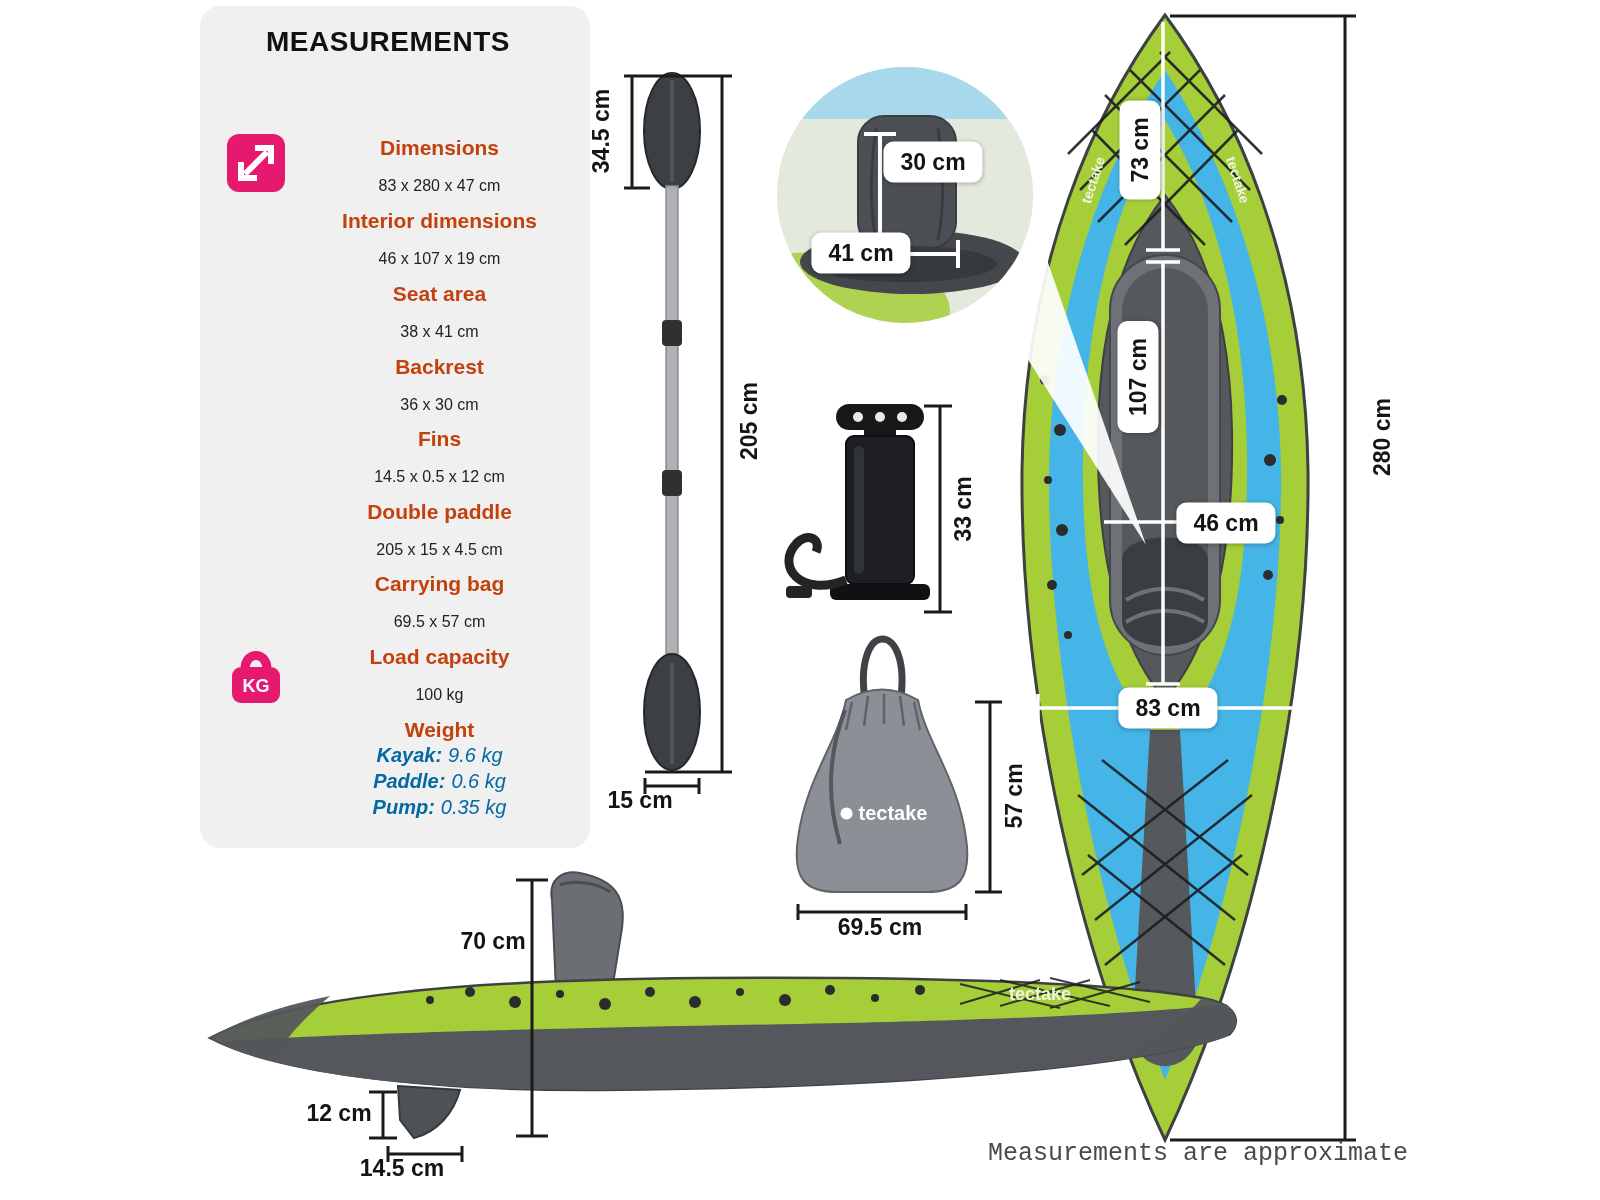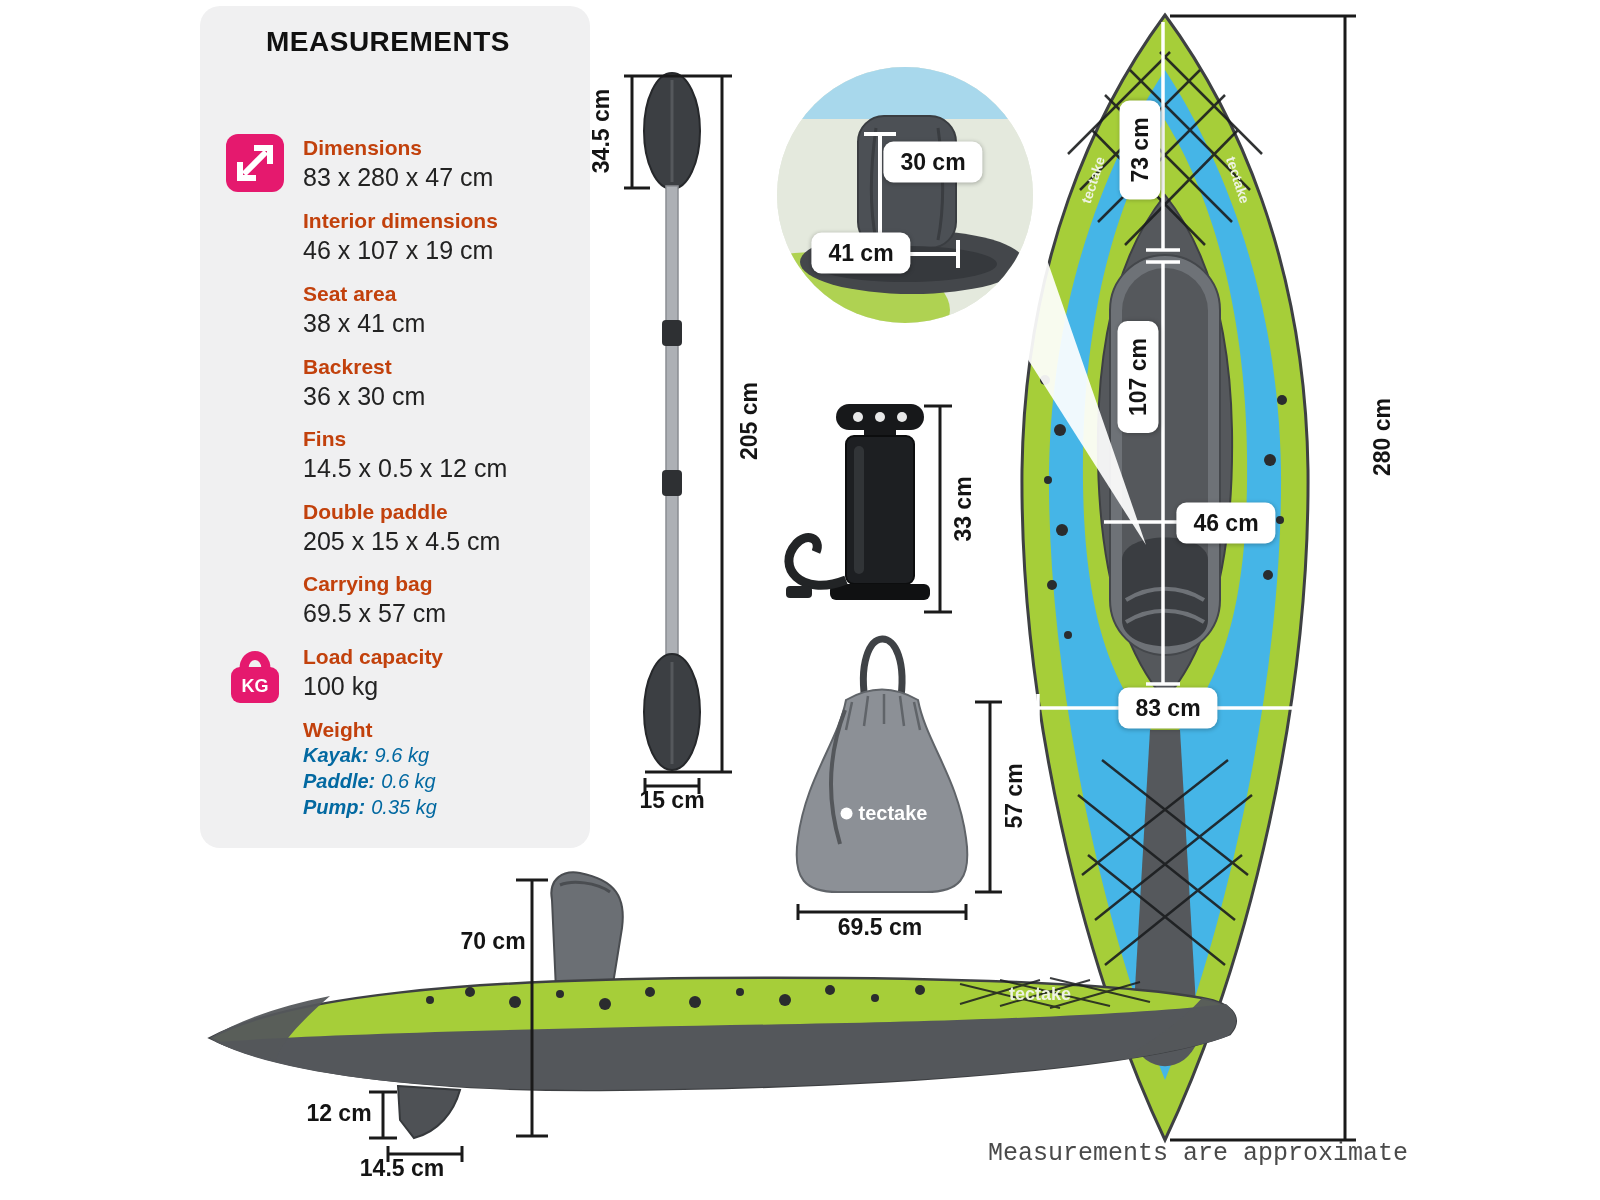--- a/index.html
+++ b/index.html
@@ -1,27 +1,27 @@
 <!DOCTYPE html>
 <html><head>
 <meta charset="utf-8">
 <style>
   html,body{margin:0;padding:0;background:#fff;}
   #stage{position:relative;width:1600px;height:1200px;background:#ffffff;overflow:hidden;
-         font-family:"Liberation Sans",sans-serif;color:#1a1a1a;}
+         font-family:"Liberation Sans",sans-serif;color:#1a1a1a;text-align:center;}
   .art{position:absolute;left:0;top:0;width:1600px;height:1200px;}
   
   #panel{position:absolute;left:200px;top:6px;width:390px;height:842px;
          background:#f0f0f1;border-radius:20px;}
   #panel-title{position:absolute;left:66px;top:20px;font-size:28px;font-weight:800;
                letter-spacing:.5px;color:#111;}
   .spec-row{position:absolute;left:0;right:14px;padding-left:103px;}
   .spec-icon{position:absolute;left:26px;top:-2px;width:60px;height:64px;display:block;}
   .spec-label{font-size:21px;font-weight:700;color:#c2410c;line-height:1.15;}
-  .spec-value{font-size:25px;font-weight:400;color:#222;line-height:1.25;margin-top:2px;}
+  .spec-value{font-size:16px;font-weight:400;color:#222;line-height:1.25;margin-top:16px;}
   .spec-wline{font-size:20px;font-style:italic;color:#0369a1;line-height:1.3;}
   .wkey{font-weight:700;margin-right:6px;}
   
   .mlabel{position:absolute;transform:translate(-50%,-50%);white-space:nowrap;
           font-size:23px;font-weight:700;color:#141414;z-index:5;}
   .mlabel.vert{transform:translate(-50%,-50%) rotate(-90deg);}
   .pill{background:#ffffff;border-radius:10px;padding:7px 17px;
         box-shadow:0 1px 4px rgba(0,0,0,.25);}
   .bag-logo{position:absolute;transform:translate(-50%,-50%);display:flex;align-items:center;
             gap:6px;color:#fff;font-size:20px;font-weight:700;z-index:5;}
@@ -289,21 +289,21 @@
         <span class="wkey">Paddle:</span><span class="wval">0.6 kg</span>
       </div>
       <div class="spec-wline">
         <span class="wkey">Pump:</span><span class="wval">0.35 kg</span>
       </div>
     </div>
   </div>
 
   <div class="mlabel vert" style="left:601px;top:131px">34.5 cm</div>
   <div class="mlabel vert" style="left:749px;top:421px">205 cm</div>
-  <div class="mlabel" style="left:672px;top:800px">15 cm</div>
+  <div class="mlabel" style="left:640px;top:800px">15 cm</div>
 
   <div class="mlabel pill" style="left:933px;top:162px">30 cm</div>
   <div class="mlabel pill" style="left:861px;top:253px">41 cm</div>
 
   <div class="mlabel vert" style="left:963px;top:509px">33 cm</div>
 
   <div class="mlabel vert" style="left:1014px;top:796px">57 cm</div>
   <div class="mlabel" style="left:880px;top:927px">69.5 cm</div>
 
   <div class="mlabel pill vert" style="left:1140px;top:150px">73 cm</div>

